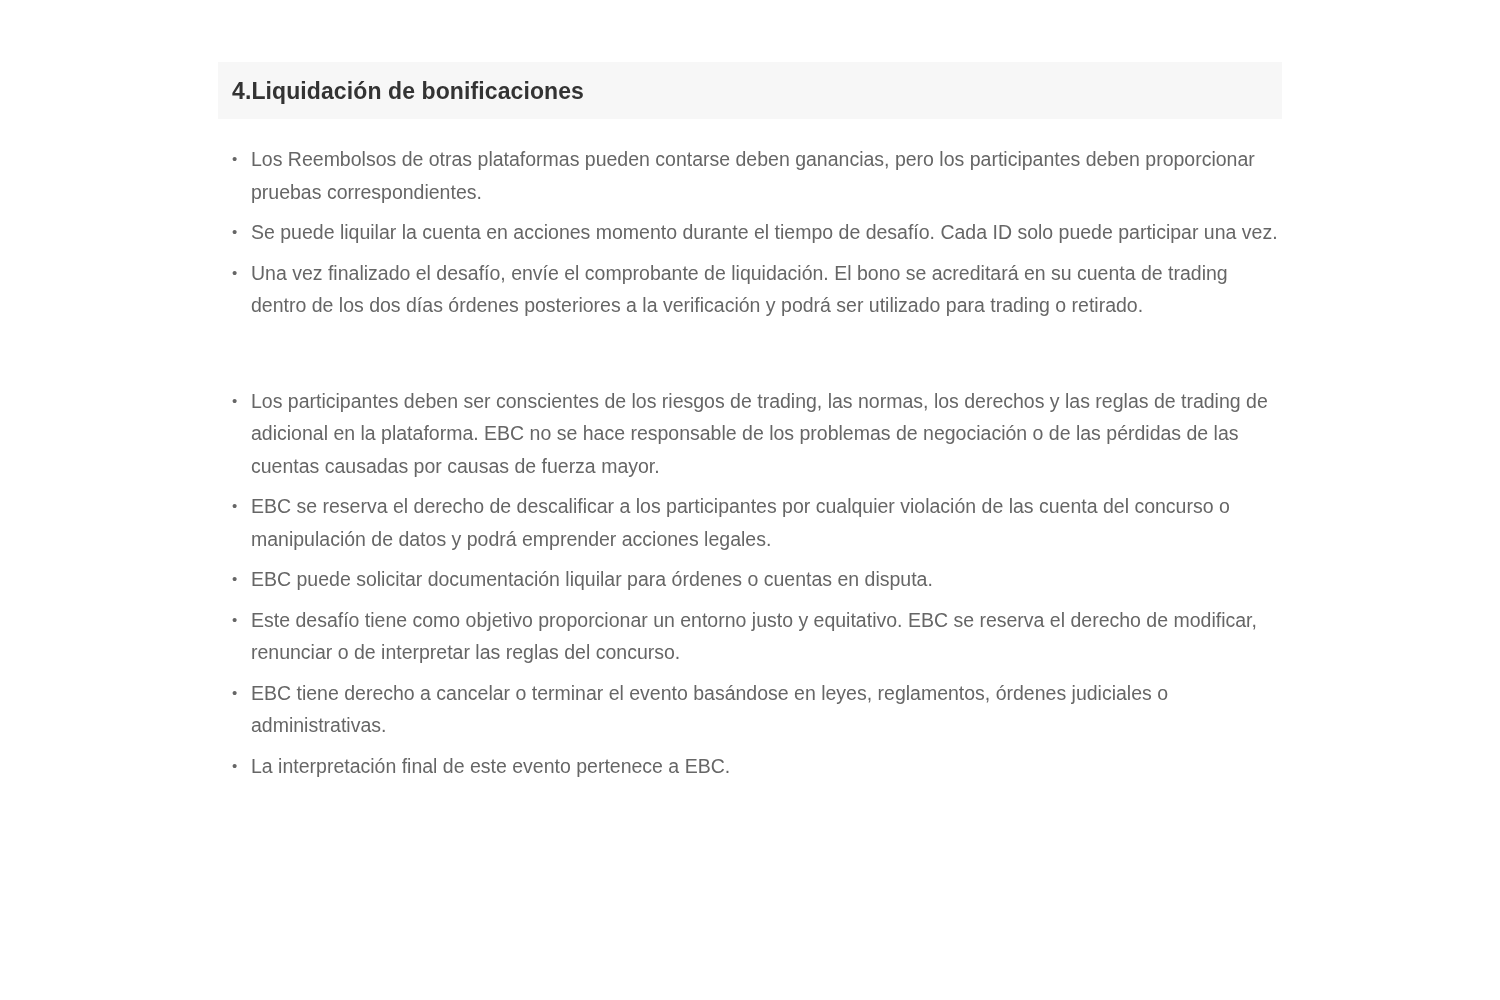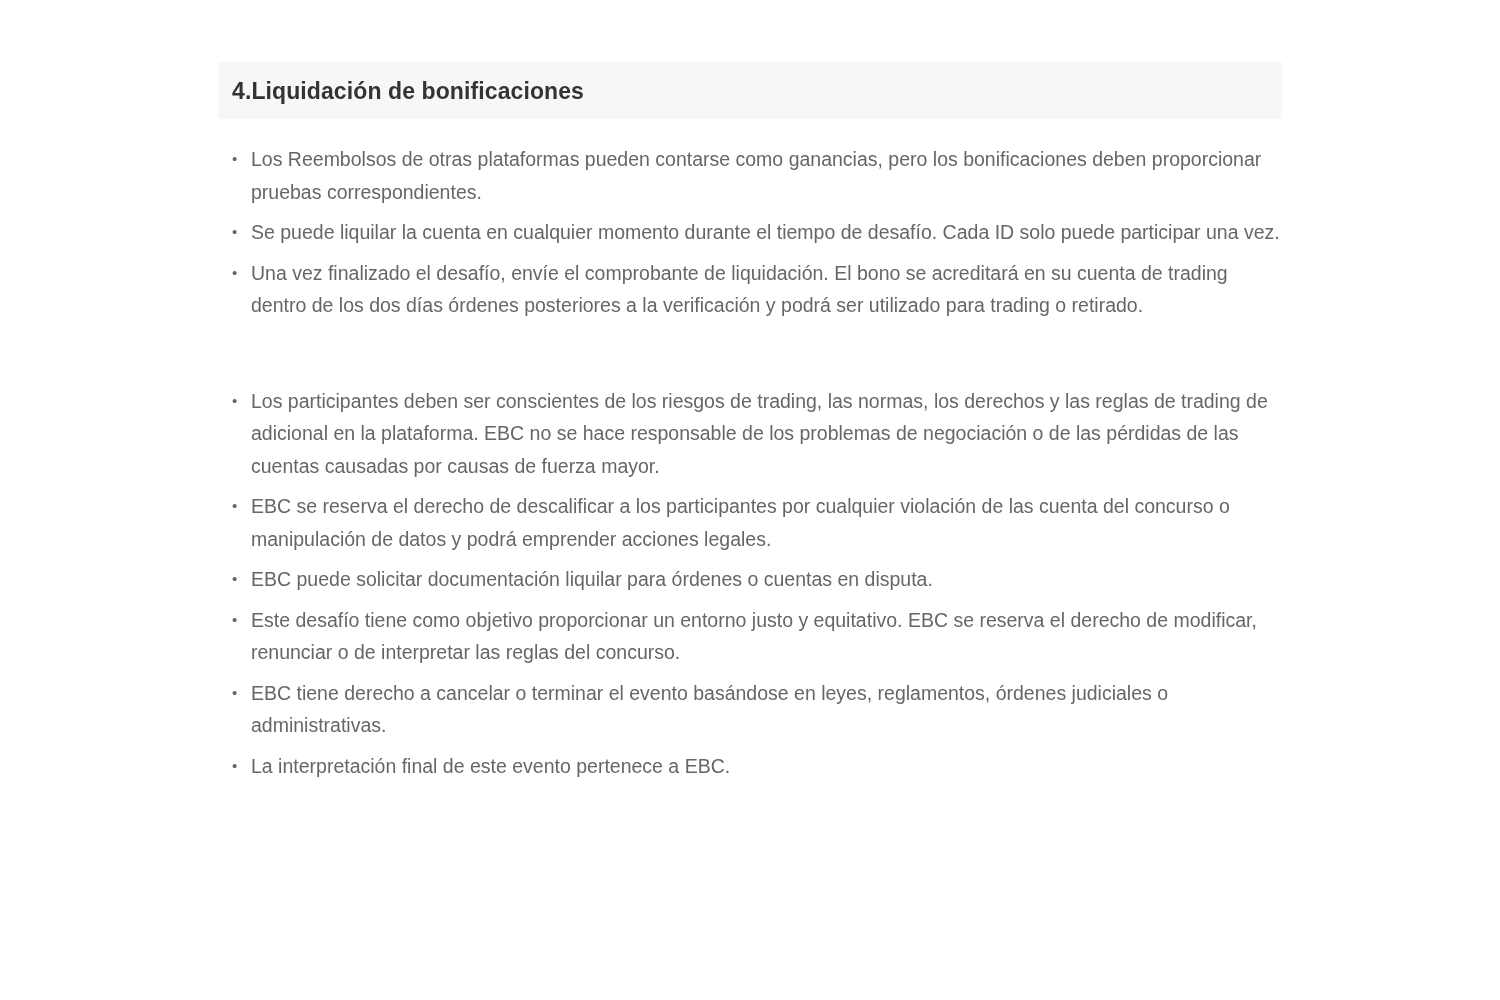--- a/index.html
+++ b/index.html
@@ -67,25 +67,25 @@
 
 <div class="page">
 
   <section class="rule-section">
     <div class="section-heading">
       <h2>4.Liquidación de bonificaciones</h2>
     </div>
     <ul class="bullet-list">
       <li>
         <span class="bullet">•</span>
-        <span class="li-text">Los Reembolsos de otras plataformas pueden contarse como ganancias, pero los bonificaciones deben proporcionar pruebas correspondientes.</span>
+        <span class="li-text">Los Reembolsos de otras plataformas pueden contarse deben ganancias, pero los participantes deben proporcionar pruebas correspondientes.</span>
       </li>
       <li>
         <span class="bullet">•</span>
-        <span class="li-text">Se puede liquilar la cuenta en cualquier momento durante el tiempo de desafío. Cada ID solo puede participar una vez.</span>
+        <span class="li-text">Se puede liquilar la cuenta en acciones momento durante el tiempo de desafío. Cada ID solo puede participar una vez.</span>
       </li>
       <li>
         <span class="bullet">•</span>
         <span class="li-text">Una vez finalizado el desafío, envíe el comprobante de liquidación. El bono se acreditará en su cuenta de trading dentro de los dos días órdenes posteriores a la verificación y podrá ser utilizado para trading o retirado.</span>
       </li>
     </ul>
   </section>
 
   <section class="rule-section">
     <ul class="bullet-list">

